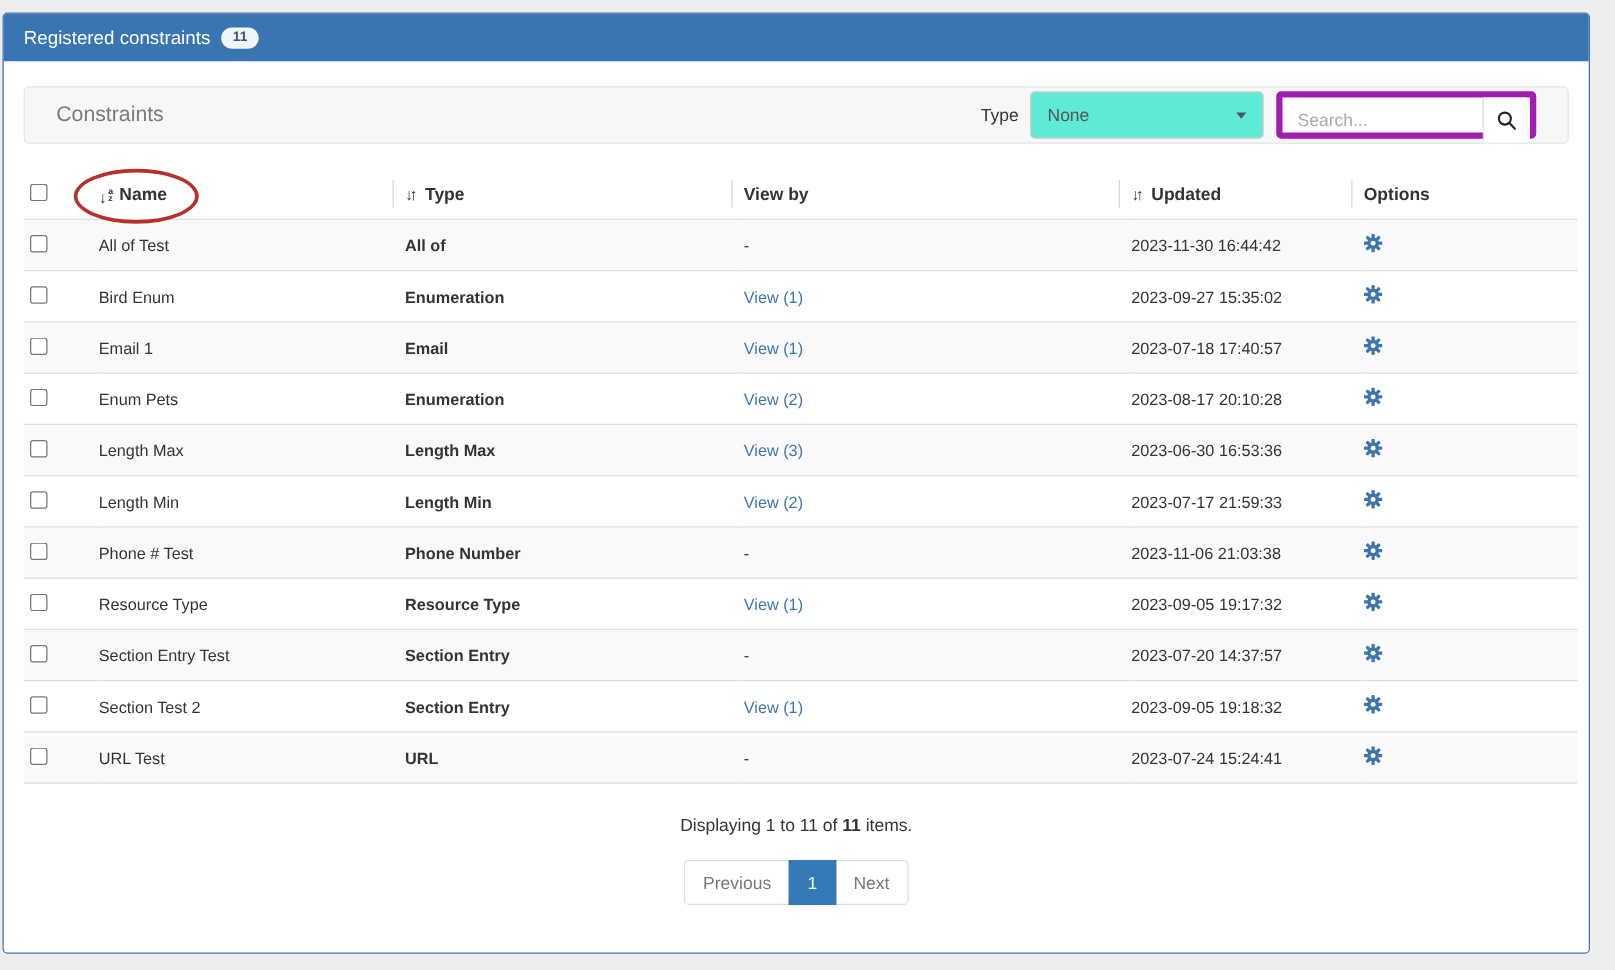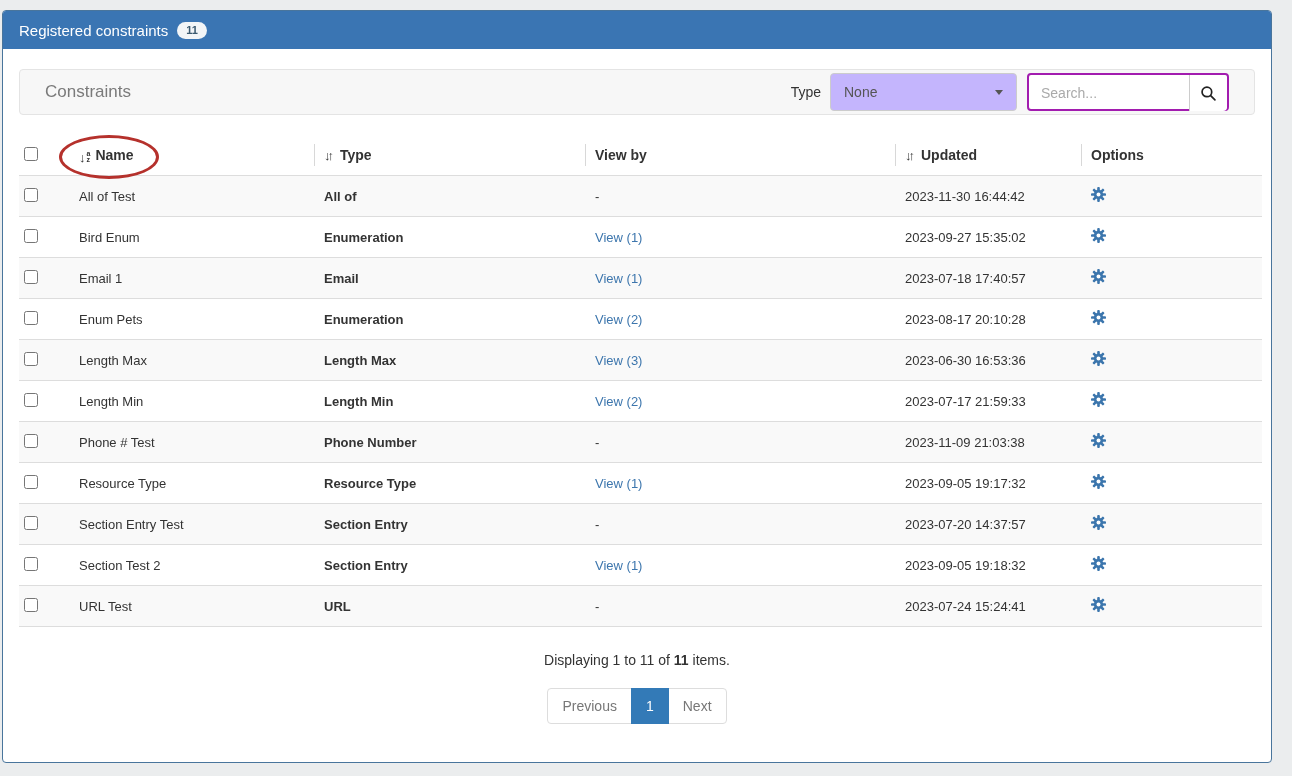--- a/index.html
+++ b/index.html
@@ -41,39 +41,39 @@
     border-radius: 4px;
     display: flex; align-items: center; justify-content: space-between;
     padding: 0 25px;
     box-sizing: border-box;
   }
   .filter-title { color: #7a7a7a; font-size: 17px; }
   .filter-controls { display: flex; align-items: center; }
   .type-label { font-size: 14px; color: #333; margin-right: 9px; }
   .select-box {
     width: 187px; height: 38px;
-    background: #c4b5fd;
+    background: #5eead4;
     border: 1px solid #ccc; border-radius: 4px;
     display: flex; align-items: center;
     padding: 0 13px;
     color: #555; font-size: 14px;
     position: relative;
     box-sizing: border-box;
     cursor: pointer;
   }
   .select-caret {
     position: absolute; right: 13px; top: 16px;
     width: 0; height: 0;
     border-left: 4px solid transparent;
     border-right: 4px solid transparent;
     border-top: 5px solid #555;
   }
   .search-group {
     display: flex; margin-left: 10px;
-    border: 2px solid #a21caf; border-radius: 4px;
+    border: 5px solid #a21caf; border-radius: 4px;
     height: 38px; box-sizing: border-box;
     background: #fff;
   }
   .search-input {
     width: 136px; height: 36px;
     border: none; outline: none;
     border-radius: 4px 0 0 4px;
     padding: 0 12px;
     font-size: 14px; color: #555;
     font-family: "Liberation Sans", sans-serif;
@@ -368,21 +368,21 @@
         </svg>
       </span>
     </td>
   </tr>
 
   <tr>
     <td class="col-check"><input type="checkbox" style=""></td>
     <td class="col-name"><span>Phone # Test</span></td>
     <td class="col-type"><span class="cell-type">Phone Number</span></td>
     <td class="col-used"><span>-</span></td>
-    <td class="col-updated"><span>2023-11-09 21:03:38</span></td>
+    <td class="col-updated"><span>2023-11-06 21:03:38</span></td>
     <td class="col-options">
       <span class="gear">
         <svg width="15" height="15" viewBox="0 0 16 16">
           <g fill="currentColor">
             <rect x="6.6" y="0" width="2.8" height="16" rx="1"></rect>
             <rect x="6.6" y="0" width="2.8" height="16" rx="1" transform="rotate(45 8 8)"></rect>
             <rect x="6.6" y="0" width="2.8" height="16" rx="1" transform="rotate(90 8 8)"></rect>
             <rect x="6.6" y="0" width="2.8" height="16" rx="1" transform="rotate(135 8 8)"></rect>
             <circle cx="8" cy="8" r="5"></circle>
           </g>

